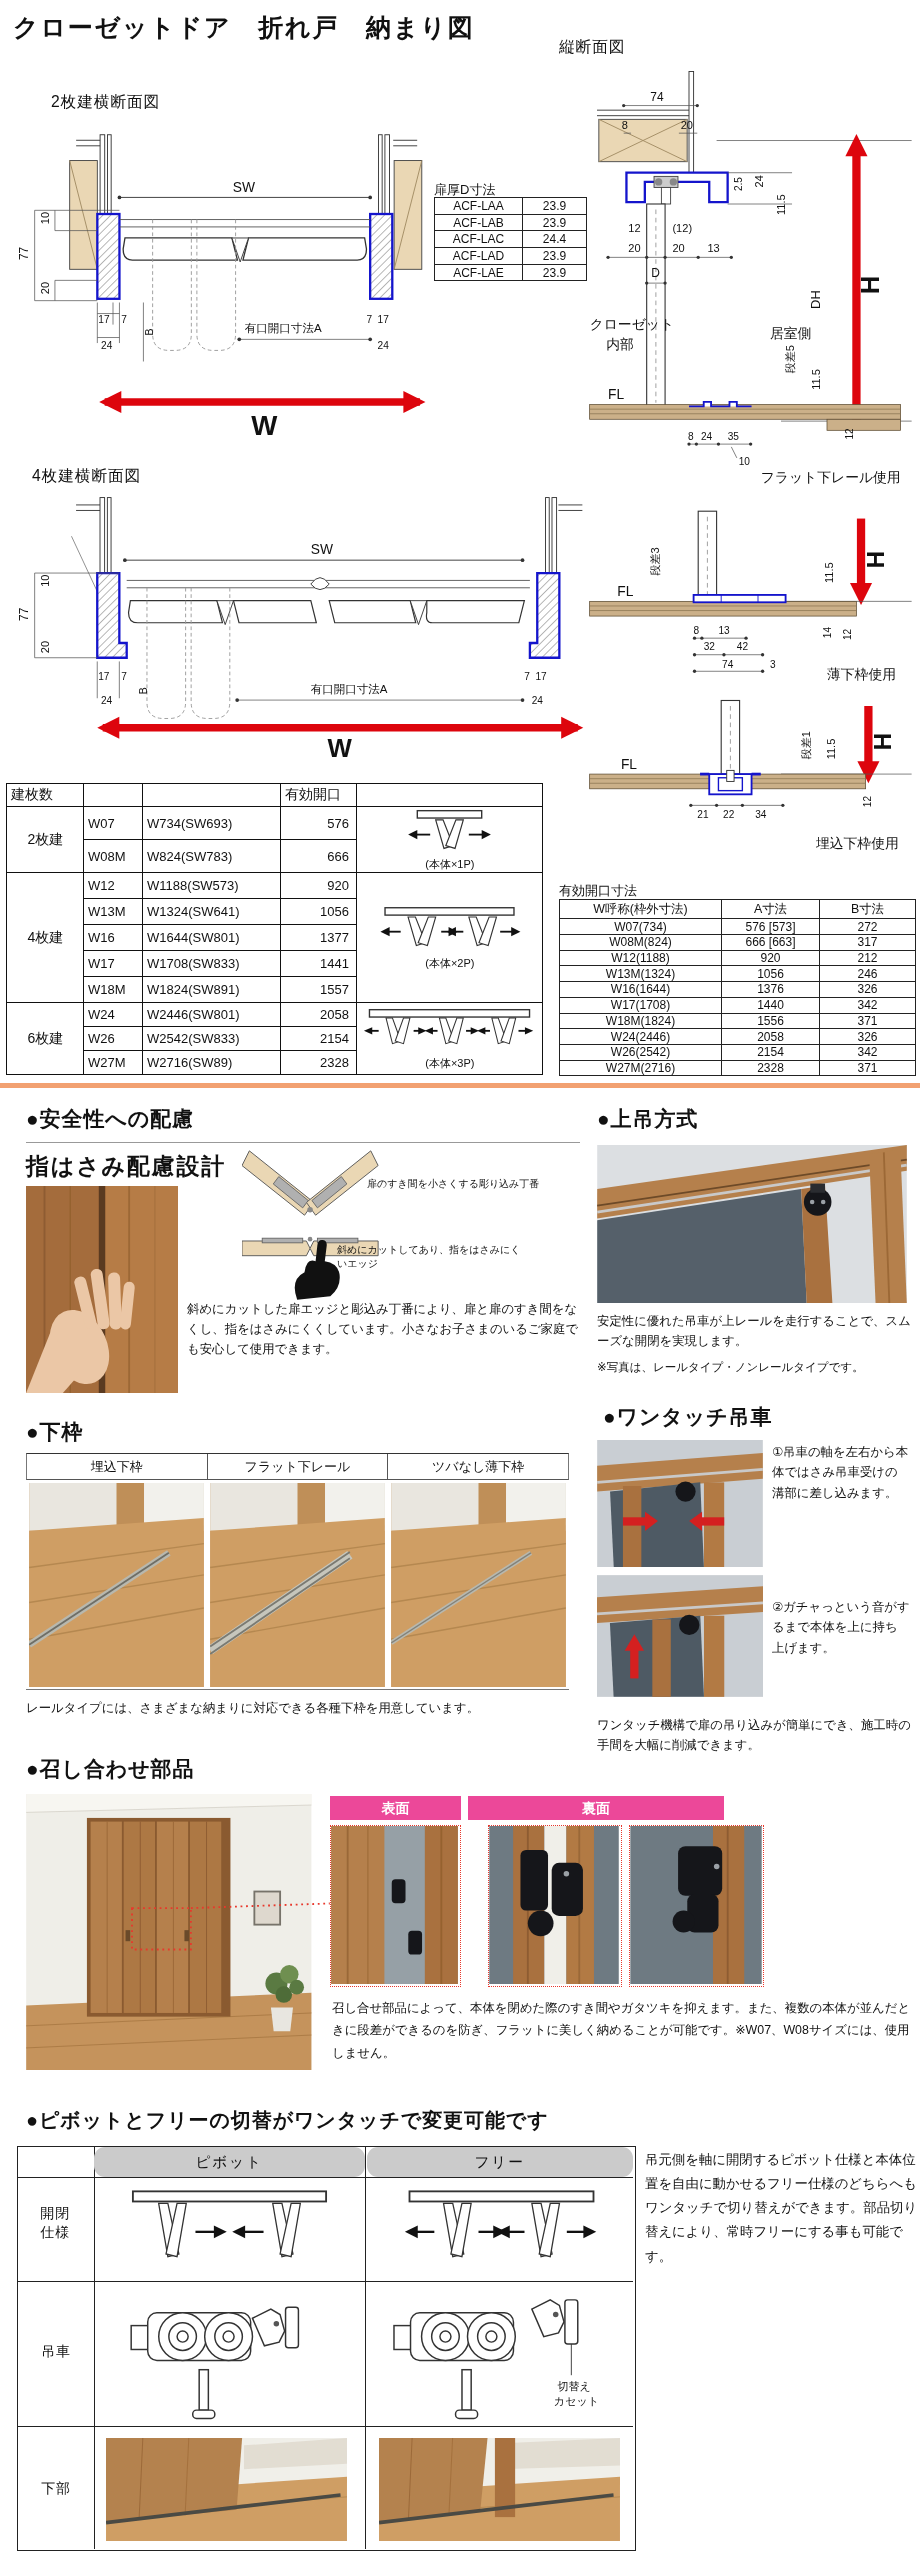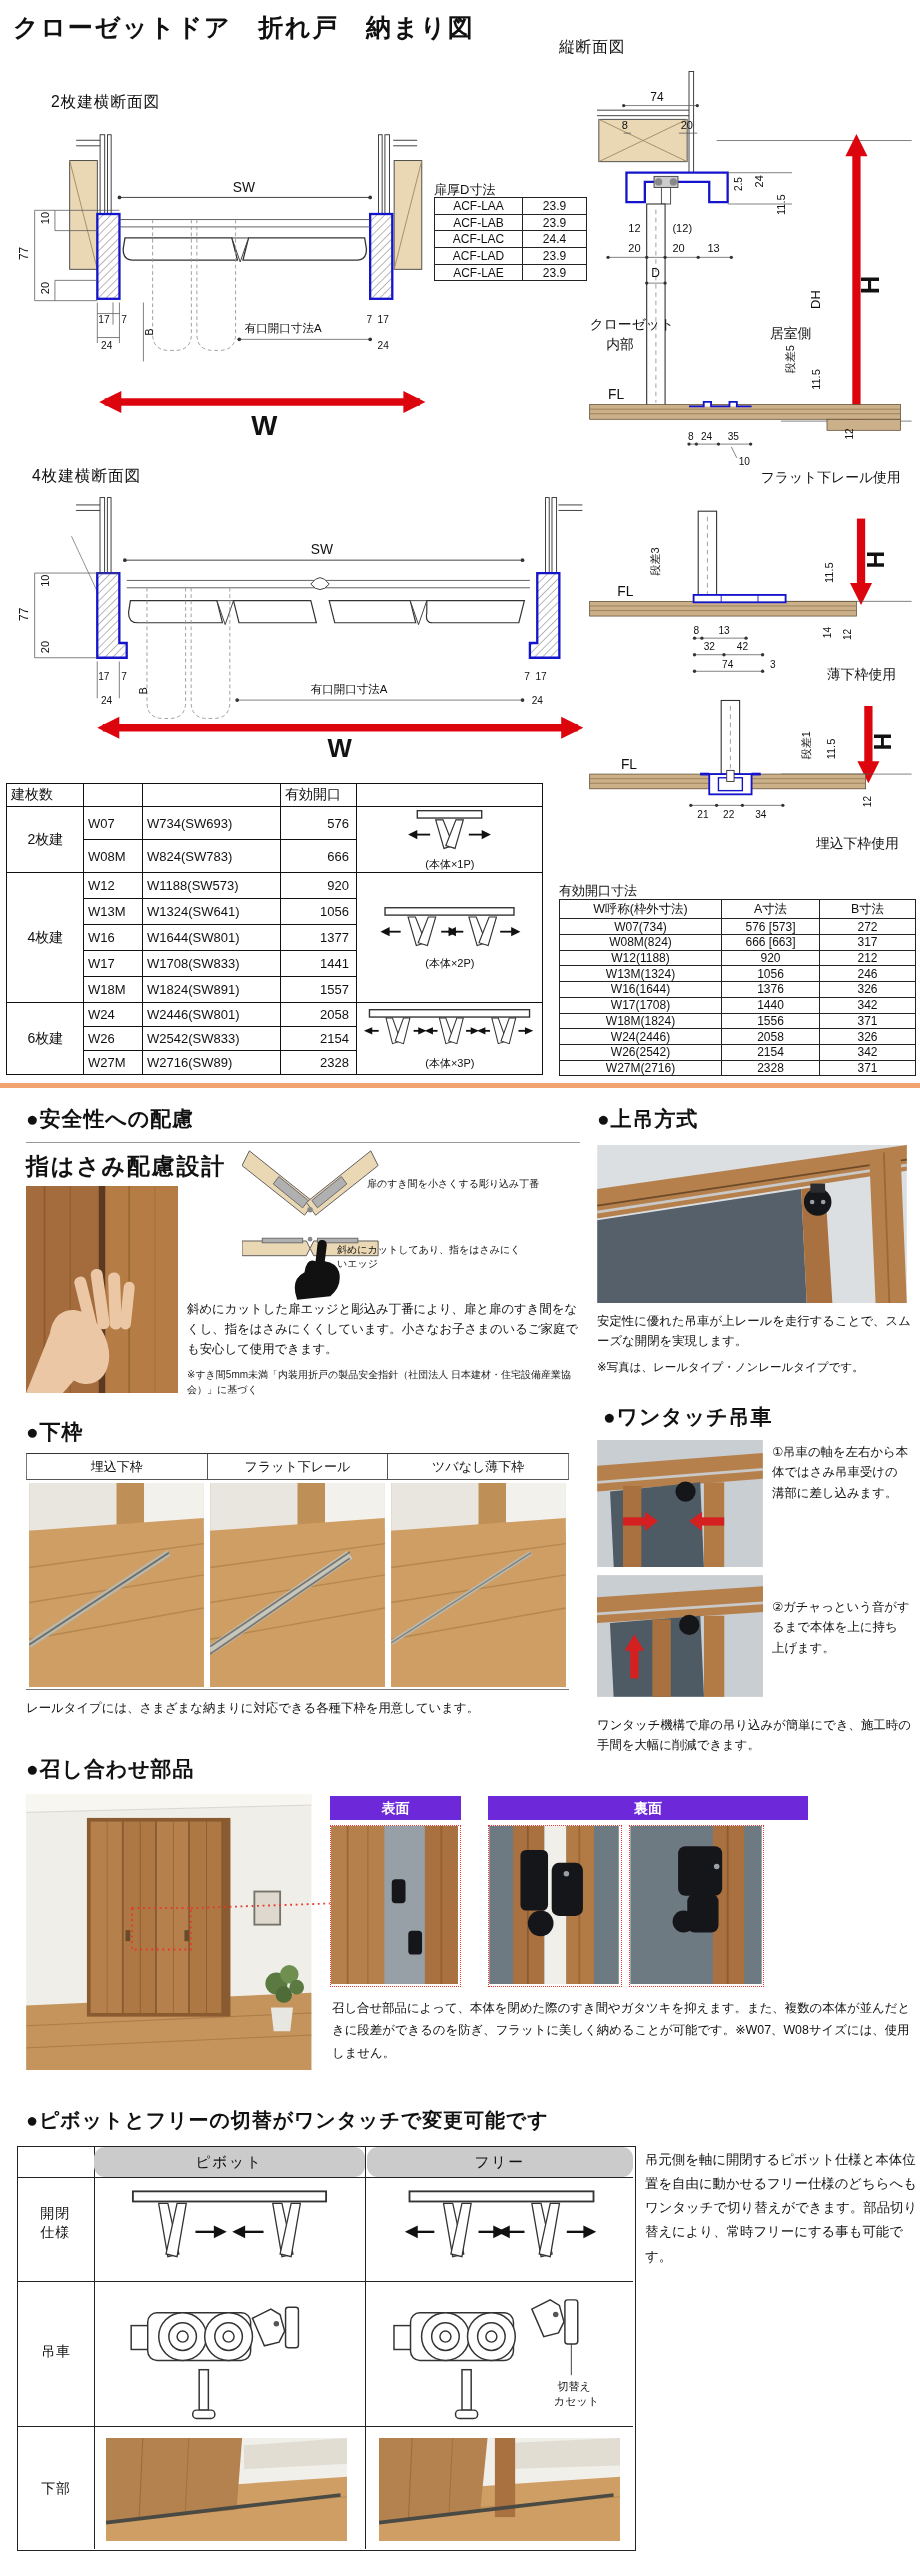--- a/index.html
+++ b/index.html
@@ -29,21 +29,21 @@
   .tPanel .r26 td{height:23px;}
   .tPanel .glabel{text-align:center;font-size:14px;}
   .tPanel .num{text-align:right;padding-right:7.4px;}
   .tPanel .diagcell{text-align:center;vertical-align:middle;}
   .diaglbl{font-size:11px;margin-top:0.9px;}
   .tOpen{width:357px;font-size:12px;border:1.4px solid #222;}
   .tOpen td{border:0.9px solid #222;text-align:center;height:14.7px;padding:0;}
   .tOpen .oh td{height:18.4px;font-size:12.4px;}
   .orange-div{left:0;top:1083px;width:921px;height:4.6px;background:#f2a171;}
   .underline{border-top:1.4px solid #999;height:0;}
-  .graybar{background:#6d28d9;color:#fff;font-size:14px;font-weight:bold;text-align:center;line-height:24px;height:24px;}
+  .graybar{background:#ec4899;color:#fff;font-size:14px;font-weight:bold;text-align:center;line-height:24px;height:24px;}
   .dotted{border:1.8px dotted #e8382c;box-sizing:border-box;}
   .lf-head{display:flex;border-top:1.8px solid #333;border-bottom:0.9px solid #555;border-left:0.9px solid #777;border-right:0.9px solid #777;}
   .lf-head div{flex:1;text-align:center;font-size:13px;line-height:25px;height:25px;border-right:0.9px solid #555;}
   .lf-head div:last-child{border-right:none;}
   .step-t{font-size:12.4px;line-height:1.65;}
   .pv-wrap{border:1.8px solid #222;box-sizing:border-box;background:#fff;}
   .pv-line{position:absolute;background:#222;}
   .pv-hd{position:absolute;background:#cbcbcb;font-size:14.7px;text-align:center;line-height:30px;letter-spacing:1.8px;border-radius:11px;}
   .pv-lbl{position:absolute;font-size:14px;text-align:center;line-height:1.35;letter-spacing:0.9px;}
 </style>
@@ -629,21 +629,20 @@
       <polygon points="148,104 78,104 74,112 78,120 148,120" fill="#ead7b4" stroke="#555"></polygon>
       <rect x="22" y="101" width="44" height="5" fill="#b0b0b0" stroke="#666"></rect>
       <rect x="82" y="101" width="44" height="5" fill="#b0b0b0" stroke="#666"></rect>
       <circle cx="74" cy="102" r="2.5" fill="#888"></circle>
     </g>
     <path d="M60,168 q-8,-22 8,-30 q2,-16 12,-12 l2,-18 q1,-6 6,-5 q5,1 4,7 l-2,16 q14,2 16,14 q2,14 -10,24 Z" fill="#111"></path>
   </svg>
   <div class="abs ann-t" style="left:367px;top:1177px;width:199px;">扉のすき間を小さくする彫り込み丁番</div>
   <div class="abs ann-t" style="left:337px;top:1243px;width:193px;">斜めにカットしてあり、指をはさみにくいエッジ</div>
   <div class="abs body-t" style="left:187px;top:1300px;width:396px;">斜めにカットした扉エッジと彫込み丁番により、扉と扉のすき間をなくし、指をはさみにくくしています。小さなお子さまのいるご家庭でも安心して使用できます。</div>
-  <div class="abs note-t" style="left:187px;top:1367px;width:396px;">※すき間5mm未満「内装用折戸の製品安全指針（社団法人 日本建材・住宅設備産業協会）」に基づく</div>
 
   <div class="abs sec-h" style="left:597px;top:1105px;">●上吊方式</div>
   <svg class="abs" style="left:597px;top:1145px;" width="310" height="158" viewBox="0 0 337 172">
     <rect width="337" height="172" fill="#dcdfe2"></rect>
     <polygon points="0,48 337,0 337,28 0,80" fill="#b5804c"></polygon>
     <line x1="0" y1="66" x2="337" y2="16" stroke="#6d4a28" stroke-width="2"></line>
     <line x1="0" y1="73" x2="337" y2="22" stroke="#c9c9c9" stroke-width="3"></line>
     <polygon points="296,10 330,5 337,172 303,172" fill="#b5804c"></polygon>
     <line x1="312" y1="8" x2="318" y2="172" stroke="#9c6836" stroke-width="2"></line>
     <polygon points="0,82 222,48 228,172 0,172" fill="#55606a"></polygon>
@@ -778,21 +777,21 @@
       <rect width="138" height="172" fill="#96a0a6"></rect>
       <rect x="0" y="0" width="58" height="172" fill="#b5804c"></rect>
       <line x1="18" y1="0" x2="18" y2="172" stroke="#9a6838" stroke-width="2"></line>
       <line x1="40" y1="0" x2="40" y2="172" stroke="#a26f3c" stroke-width="1.5"></line>
       <rect x="102" y="0" width="36" height="172" fill="#a9713f"></rect>
       <line x1="120" y1="0" x2="120" y2="172" stroke="#95622f" stroke-width="2"></line>
       <rect x="66" y="58" width="15" height="26" rx="4" fill="#15161a"></rect>
       <rect x="84" y="114" width="15" height="26" rx="4" fill="#15161a"></rect>
     </svg>
   </div>
-  <div class="abs graybar" style="left:488px;top:1796px;width:320px;">裏面</div>
+  <div class="abs graybar" style="left:468px;top:1796px;width:256px;">裏面</div>
   <div class="abs dotted" style="left:488px;top:1825px;width:134px;height:162px;">
     <svg width="130" height="158" viewBox="0 0 141 172">
       <rect width="141" height="172" fill="#6e7a82"></rect>
       <rect x="26" y="0" width="34" height="172" fill="#a9713f"></rect>
       <rect x="60" y="0" width="24" height="172" fill="#f0efe9"></rect>
       <rect x="84" y="0" width="30" height="172" fill="#b27a44"></rect>
       <line x1="42" y1="0" x2="42" y2="172" stroke="#8e5c32" stroke-width="2"></line>
       <line x1="98" y1="0" x2="98" y2="172" stroke="#9a6838" stroke-width="2"></line>
       <g fill="#15161a">
         <rect x="34" y="26" width="30" height="66" rx="6"></rect>

